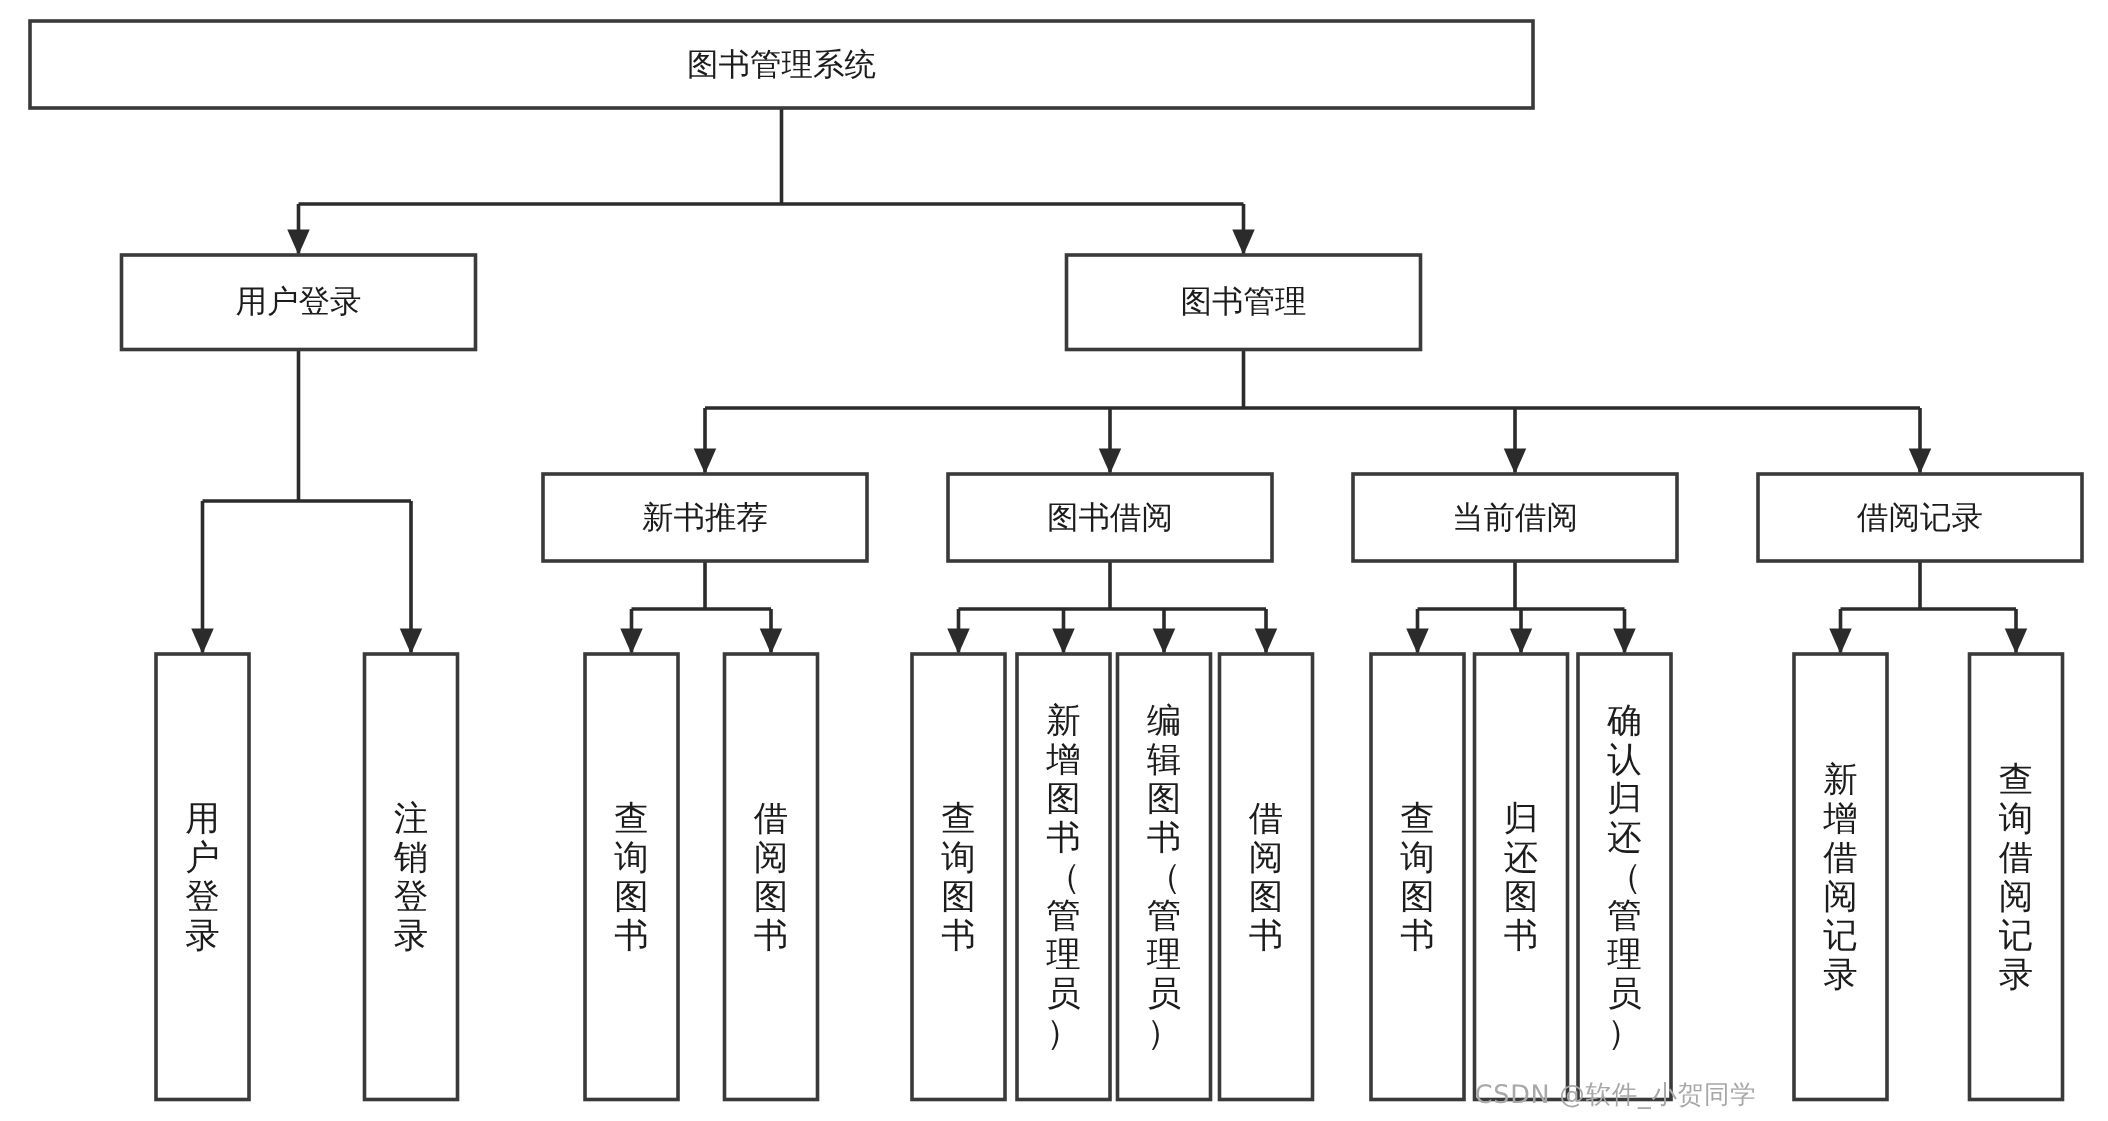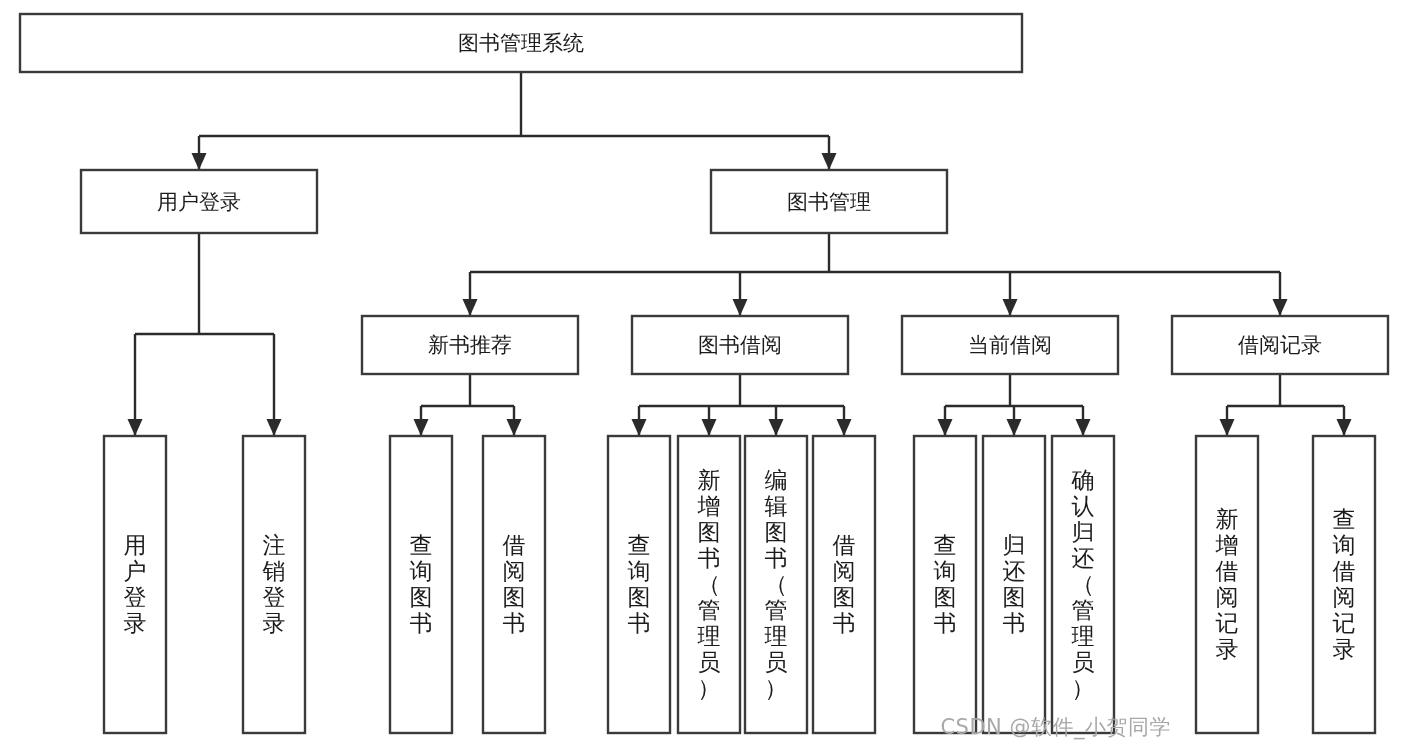--- a/index.html
+++ b/index.html
@@ -52,21 +52,21 @@
     font-family: "DejaVu Sans", "Liberation Sans", sans-serif;
     font-size: 23px;
     fill: #1c1c1c;
     text-anchor: middle;
   }
   .watermark {
     position: absolute;
     right: 12px;
     bottom: 6px;
     font-family: "DejaVu Sans", "Liberation Sans", sans-serif;
-    font-size: 21px;
+    font-size: 17px;
     color: #a8a8a8;
     white-space: nowrap;
     letter-spacing: 0.5px;
   }
 </style>
 </head>
 <body>
 
 <div id="diagram-root">
   <svg id="flow" viewBox="0 0 1405 747">

